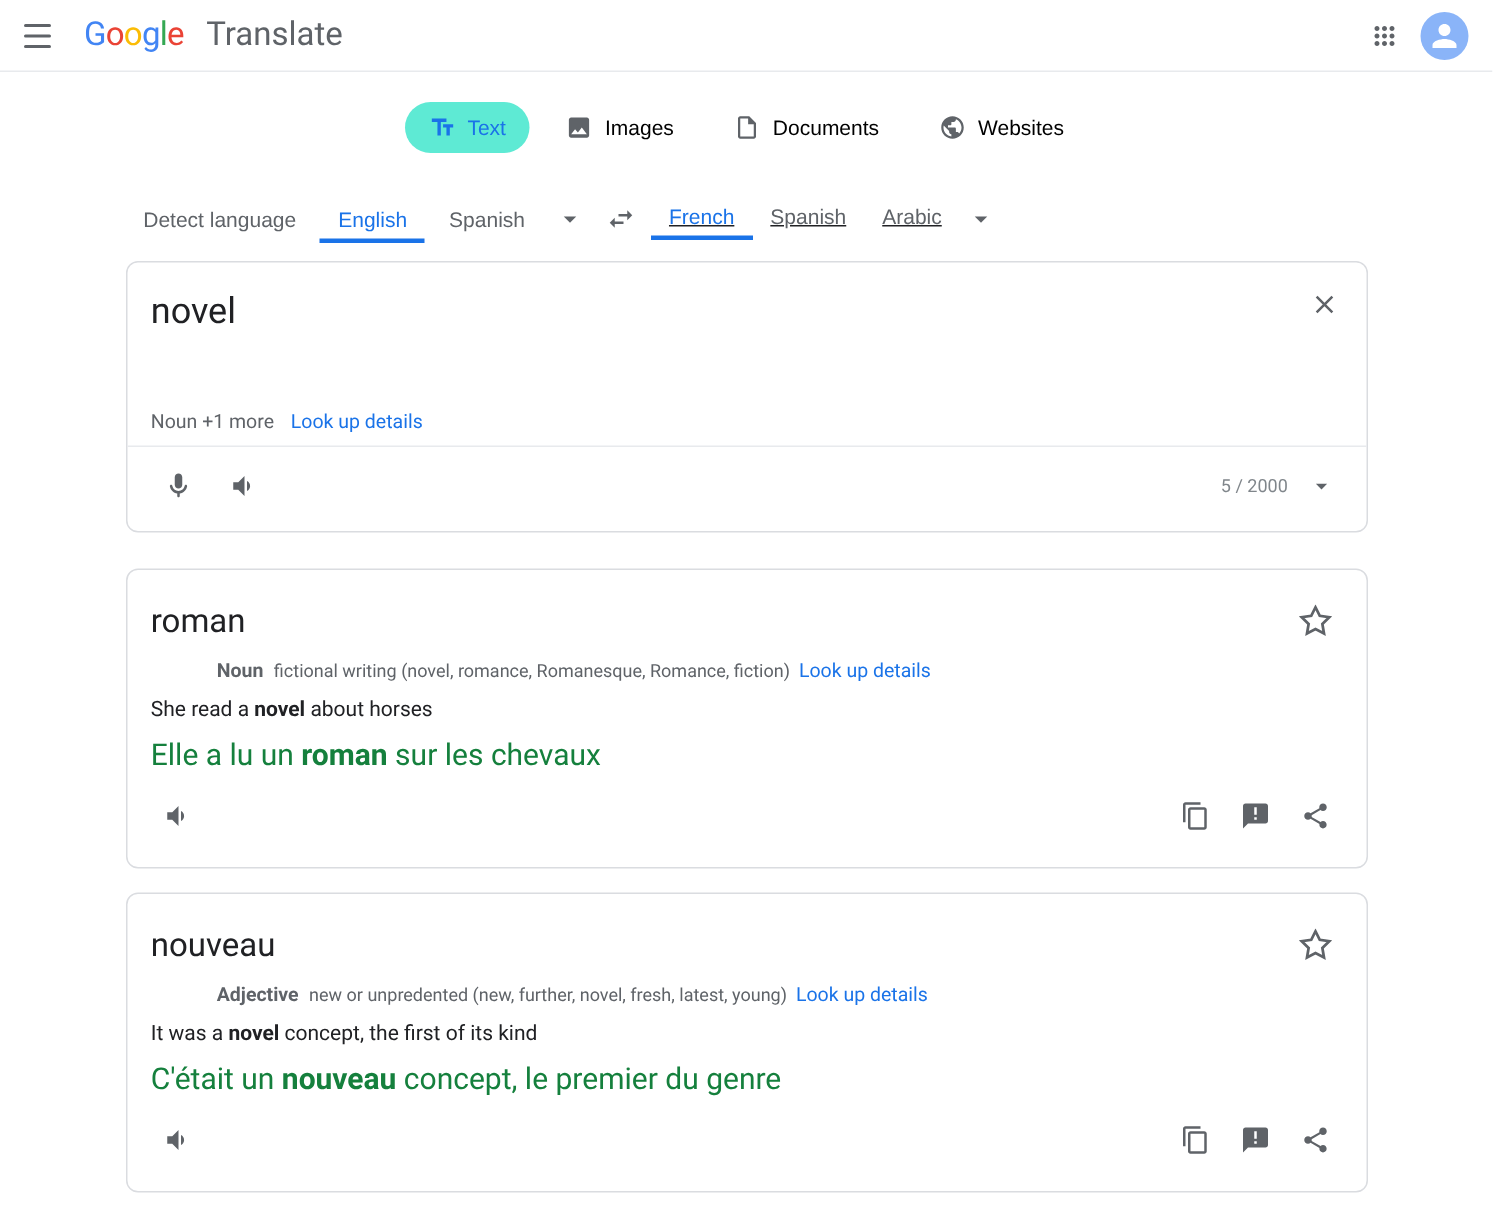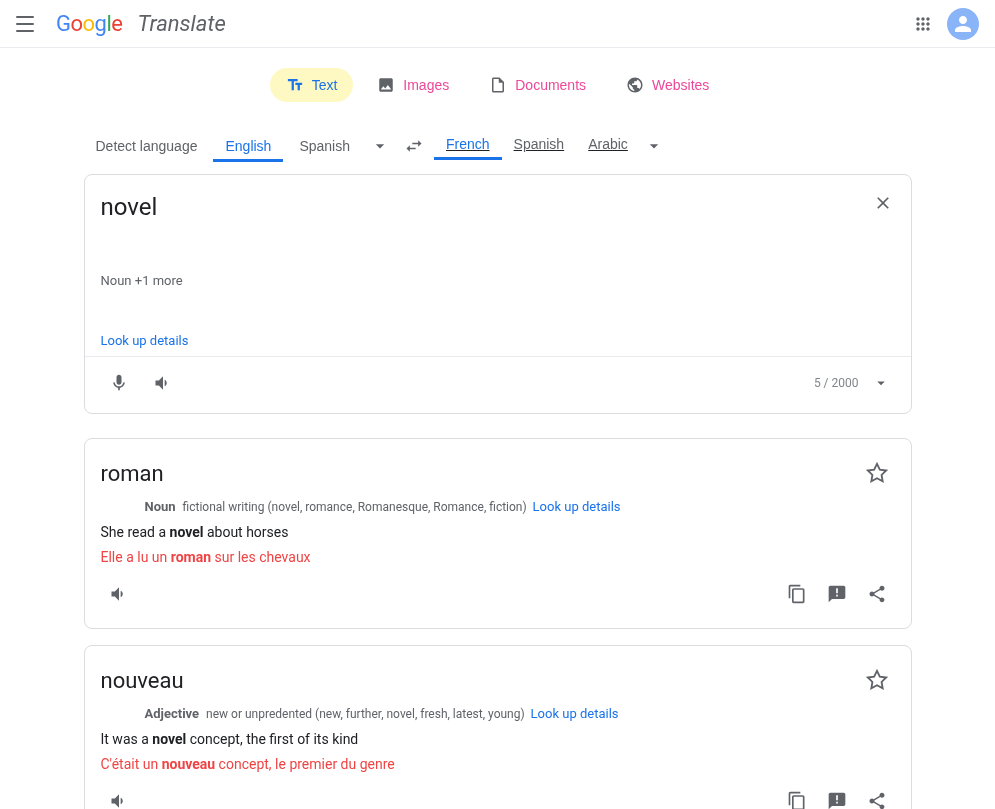--- a/index.html
+++ b/index.html
@@ -50,21 +50,20 @@
     .logo-o1 { color: #ea4335; }
     .logo-o2 { color: #fbbc05; }
     .logo-g2 { color: #4285f4; }
     .logo-l { color: #34a853; }
     .logo-e { color: #ea4335; }
     .logo-translate {
       font-size: 22px;
       font-weight: 400;
       color: #5f6368;
       margin-left: 4px;
-      font-style: italic;
     }
     .header-right {
       display: flex;
       align-items: center;
       gap: 8px;
     }
     .grid-icon, .avatar {
       width: 32px;
       height: 32px;
       cursor: pointer;
@@ -104,25 +103,25 @@
       display: flex;
       align-items: center;
       gap: 8px;
       padding: 8px 16px;
       border-radius: 20px;
       cursor: pointer;
       font-size: 14px;
       font-weight: 500;
       border: none;
       background: transparent;
-      color: #ec4899;
+      color: #000000;
       transition: background 0.15s;
     }
     .mode-tab.active {
-      background: #fef9c3;
+      background: #5eead4;
       color: #1a73e8;
     }
     .mode-tab-icon {
       width: 18px;
       height: 18px;
       display: flex;
       align-items: center;
       justify-content: center;
     }
 
@@ -209,29 +208,27 @@
       font-size: 14px;
       color: #5f6368;
       margin-top: 4px;
       padding: 0 16px 4px 16px;
     }
     .input-meta {
       padding: 4px 16px 8px 16px;
       font-size: 13px;
       color: #5f6368;
       display: flex;
-      align-items: flex-start;
+      align-items: flex-end;
       gap: 4px;
-      flex-direction: column;
     }
     .lookup-link {
       color: #1a73e8;
       text-decoration: none;
       font-size: 13px;
-      margin-top: 22px;
     }
     .input-footer {
       display: flex;
       align-items: center;
       justify-content: space-between;
       padding: 8px 16px 12px 16px;
       border-top: 1px solid #e8eaed;
     }
     .input-actions {
       display: flex;
@@ -315,22 +312,22 @@
       font-size: 13px;
       margin-left: 44px;
     }
     .result-example {
       font-size: 14px;
       color: #202124;
       line-height: 1.5;
       margin-bottom: 4px;
     }
     .result-example-translated {
-      font-size: 14px;
-      color: #ef4444;
+      font-size: 20px;
+      color: #15803d;
       line-height: 1.5;
       margin-bottom: 8px;
     }
     .bold-word { font-weight: 700; }
     .result-footer {
       display: flex;
       align-items: center;
       justify-content: space-between;
       margin-top: 8px;
     }

